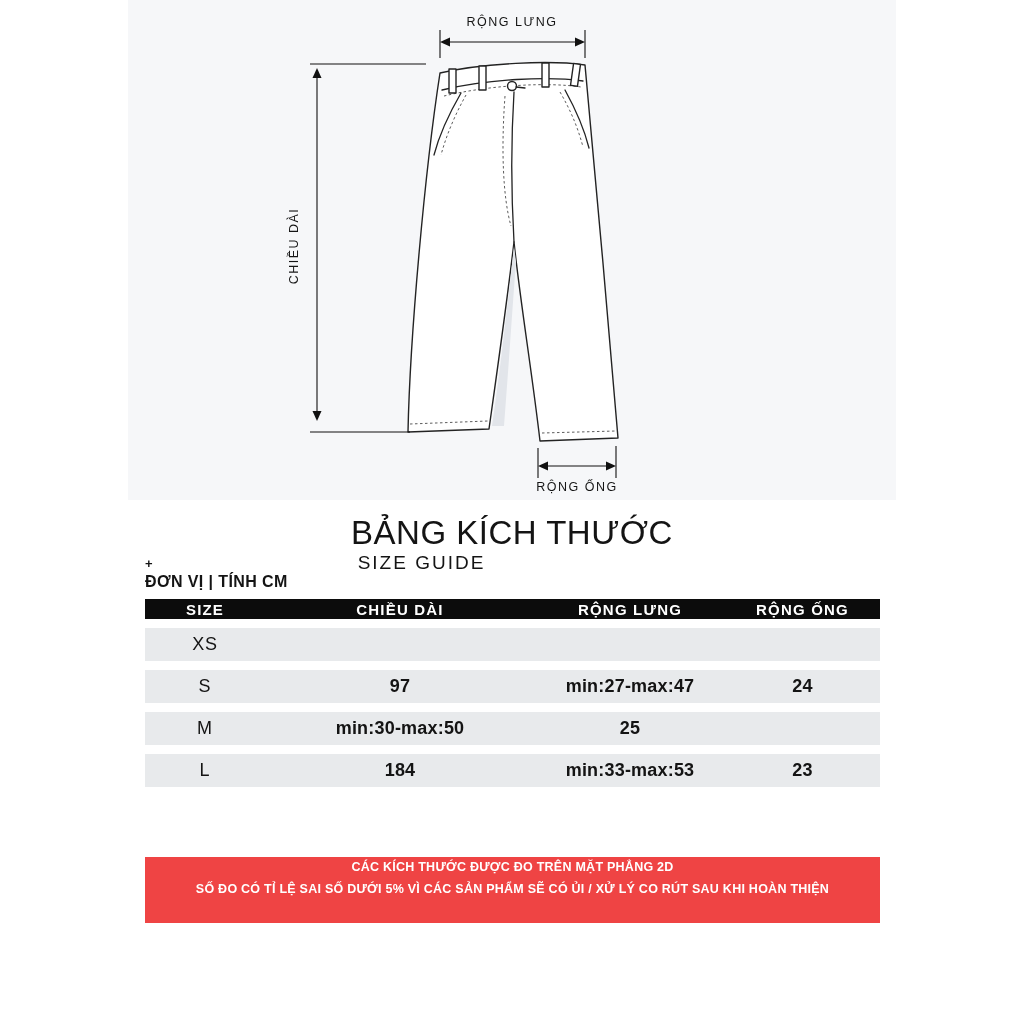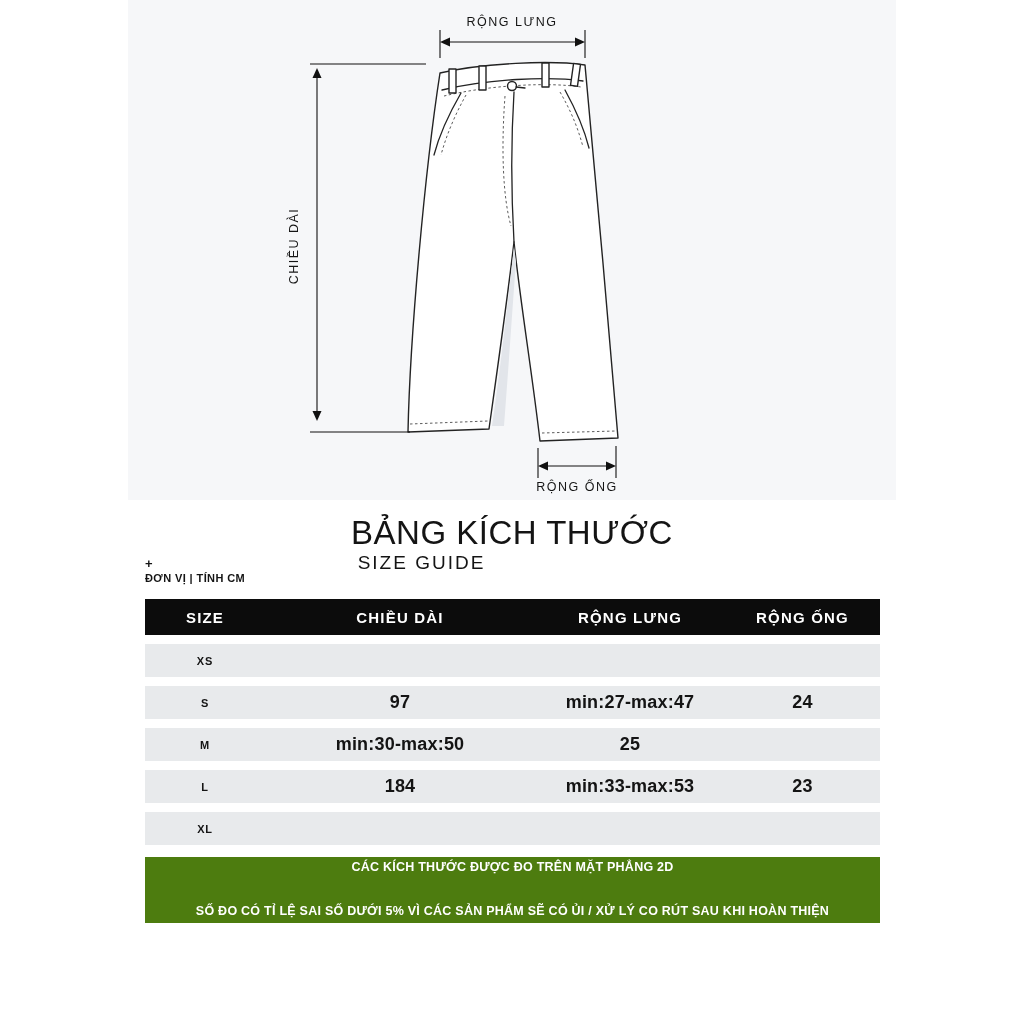--- a/index.html
+++ b/index.html
@@ -18,34 +18,34 @@
   .sketch-fill{fill:#ffffff;stroke:#232323;stroke-width:1.4;stroke-linejoin:round;}
   .stitch{stroke:#4a4a4a;stroke-width:0.9;fill:none;stroke-dasharray:2.5 2.5;}
   .dim{stroke:#111111;stroke-width:1.1;fill:none;}
   .dim-head{fill:#111111;stroke:none;}
 
   
   .title{left:0;top:514px;width:1024px;text-align:center;font-size:33px;font-weight:500;letter-spacing:0.5px;}
   .subtitle{left:0;top:552px;width:843px;text-align:center;font-size:19px;font-weight:400;letter-spacing:2px;}
   .unit{left:145px;top:556px;line-height:1.25;}
   .unit .plus{font-size:13px;font-weight:700;display:block;}
-  .unit .note{font-size:11px;font-weight:700;letter-spacing:0.4px;display:block;}
+  .unit .note{font-size:16px;font-weight:700;letter-spacing:0.4px;display:block;}
 
   
   .table{left:145px;top:599px;width:735px;}
   .grid-row{display:grid;grid-template-columns:120px 270px 190px 155px;align-items:center;text-align:center;}
-  .thead{height:36px;background:#0c0c0c;color:#ffffff;font-size:15px;font-weight:700;letter-spacing:1.2px;margin-bottom:9px;}
+  .thead{height:20px;background:#0c0c0c;color:#ffffff;font-size:15px;font-weight:700;letter-spacing:1.2px;margin-bottom:9px;}
   .trow{height:33px;background:#e8eaec;margin-bottom:9px;}
-  .size-cell{font-size:11px;font-weight:700;letter-spacing:0.8px;}
+  .size-cell{font-size:18px;font-weight:400;letter-spacing:0.8px;}
   .val-cell{font-size:18px;font-weight:700;letter-spacing:0.2px;}
 
   
   .banner{
-    left:145px;top:857px;width:735px;height:66px;background:#4d7c0f;color:#ffffff;
-    display:flex;flex-direction:column;justify-content:space-between;text-align:center;
+    left:145px;top:857px;width:735px;height:66px;background:#ef4444;color:#ffffff;
+    display:flex;flex-direction:column;justify-content:flex-start;text-align:center;
     font-size:12.5px;font-weight:700;letter-spacing:0.25px;line-height:1.75;
   }
 </style>
 </head>
 <body>
 
 <div class="abs panel">
   <svg width="768" height="500" viewBox="0 0 768 500">
 
     <g>
@@ -145,24 +145,18 @@
     <div class="val-cell">25</div>
   </div>
 
   <div class="grid-row trow">
     <div class="size-cell">L</div>
     <div class="val-cell">184</div>
     <div class="val-cell">min:33-max:53</div>
     <div class="val-cell">23</div>
   </div>
 
-  <div class="grid-row trow">
-    <div class="size-cell">XL</div>
-    <div class="val-cell"></div>
-    <div class="val-cell"></div>
-    <div class="val-cell"></div>
-  </div>
 </div>
 
 <div class="abs banner">
   <div>CÁC KÍCH THƯỚC ĐƯỢC ĐO TRÊN MẶT PHẲNG 2D</div>
   <div>SỐ ĐO CÓ TỈ LỆ SAI SỐ DƯỚI 5% VÌ CÁC SẢN PHẨM SẼ CÓ ỦI / XỬ LÝ CO RÚT SAU KHI HOÀN THIỆN</div>
 </div>
 
 </body></html>

